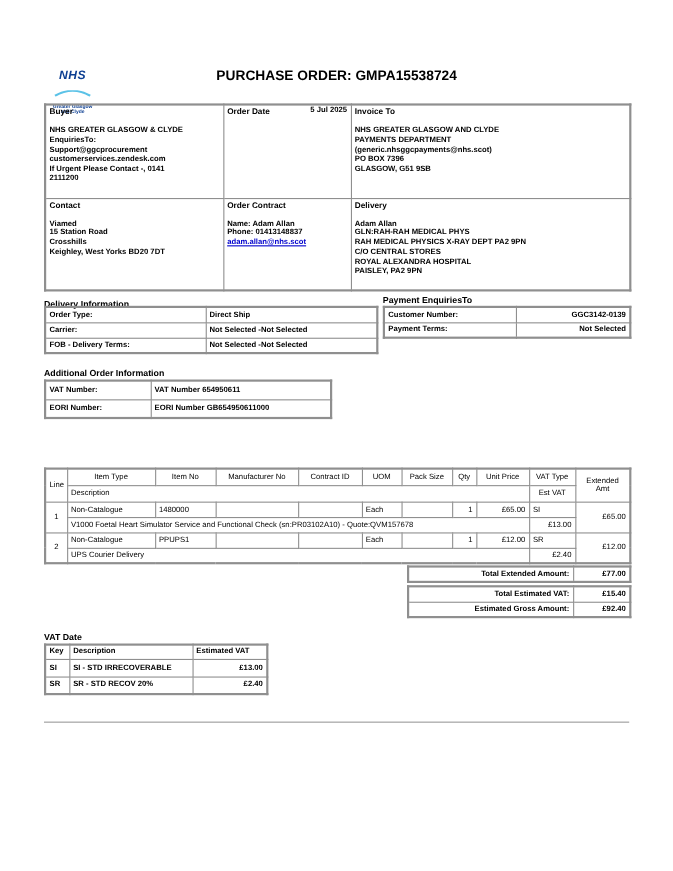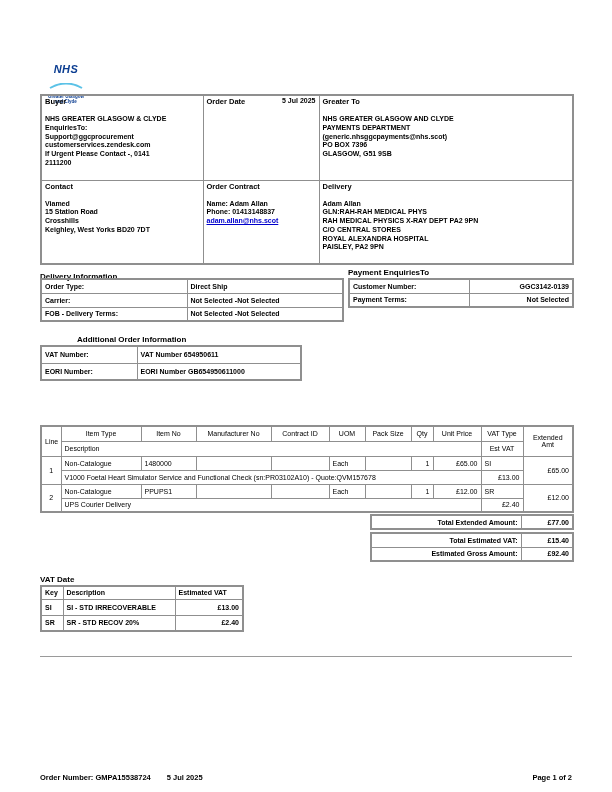--- a/index.html
+++ b/index.html
@@ -59,20 +59,21 @@
     <div class="nhs">NHS</div>
     <svg width="34" height="6" viewBox="0 0 34 6">
       <path d="M1,5 Q17,-4 33,5" stroke="#5bc2e7" stroke-width="2" fill="none"></path>
     </svg>
     <div class="org">
       <div>Greater Glasgow</div>
       <div>and Clyde</div>
     </div>
   </div>
 
+  <div class="title">PURCHASE ORDER: GMPA15538724</div>
 
   <table class="grid info-table">
     <colgroup>
         <col style="width:162px">
         <col style="width:116px">
         <col style="width:254px">
       </colgroup>
     <tbody>
         <tr style="height:85px">
       <td>
@@ -84,21 +85,21 @@
         <div class="cell-line">If Urgent Please Contact -,  0141</div>
         <div class="cell-line">2111200</div>
       </td>
       <td>
         <div class="od-row">
           <span class="cell-head">Order Date</span>
           <span class="od-value">5 Jul 2025</span>
         </div>
       </td>
       <td>
-        <div class="cell-head">Greater To</div>
+        <div class="cell-head">Invoice To</div>
         <div class="cell-line">NHS GREATER GLASGOW AND CLYDE</div>
         <div class="cell-line">PAYMENTS DEPARTMENT</div>
         <div class="cell-line">(generic.nhsggcpayments@nhs.scot)</div>
         <div class="cell-line">PO BOX 7396</div>
         <div class="cell-line">GLASGOW,   G51 9SB</div>
       </td>
     </tr>
     <tr style="height:84px">
       <td>
         <div class="cell-head">Contact</div>
@@ -159,21 +160,21 @@
           <td>Customer Number:</td>
           <td class="val-right">GGC3142-0139</td>
         </tr>
     <tr style="height:14px">
           <td>Payment Terms:</td>
           <td class="val-right">Not Selected</td>
         </tr>
   </tbody>
     </table>
 
-  <div class="sec-head" style="left:40px;top:335px;margin-left:37px;">Additional Order Information</div>
+  <div class="sec-head" style="left:40px;top:335px;">Additional Order Information</div>
   <table class="grid lv" style="left:40px;top:345px;width:260px;">
     <colgroup>
         <col style="width:96px">
         <col style="width:164px">
       </colgroup>
     <tbody>
         <tr style="height:17px">
           <td>VAT Number:</td>
           <td>VAT Number 654950611</td>
         </tr>
@@ -305,20 +306,14 @@
     <tr style="height:16px">
       <td>SR</td>
       <td>SR - STD RECOV 20%</td>
       <td class="val-right">£2.40</td>
     </tr>
   </tbody>
     </table>
 
   <div class="divider"></div>
 
-  <div class="footer">
-    <div class="l">
-      <span>Order Number: GMPA15538724</span><span>5 Jul 2025</span>
-    </div>
-    <div>Page 1 of 2</div>
-  </div>
 
 </div>
 
 </body></html>

